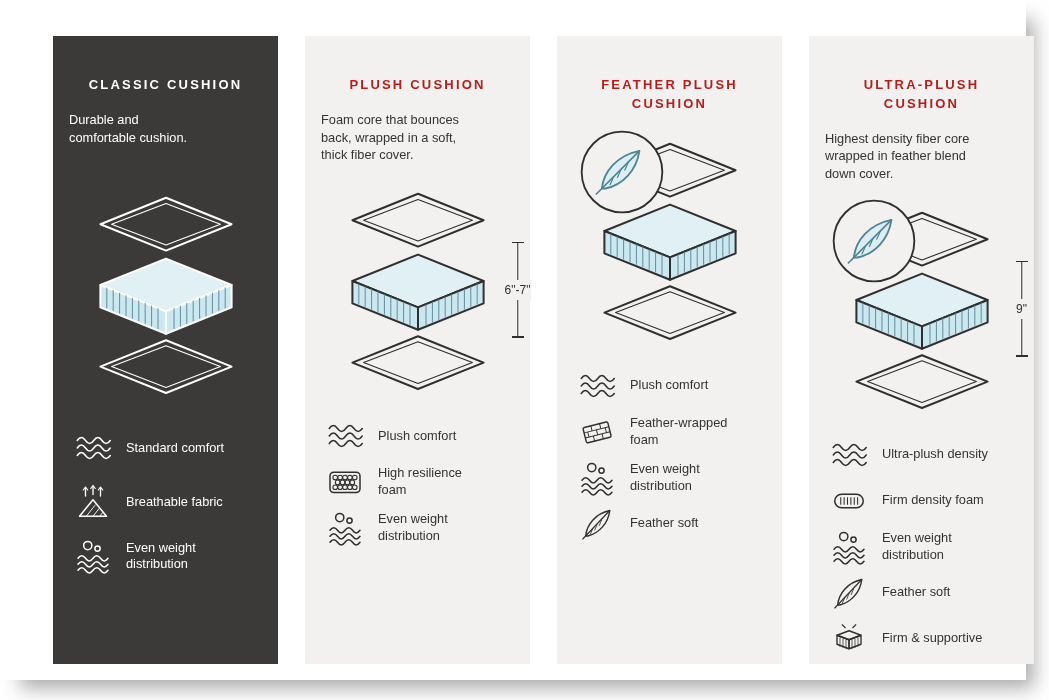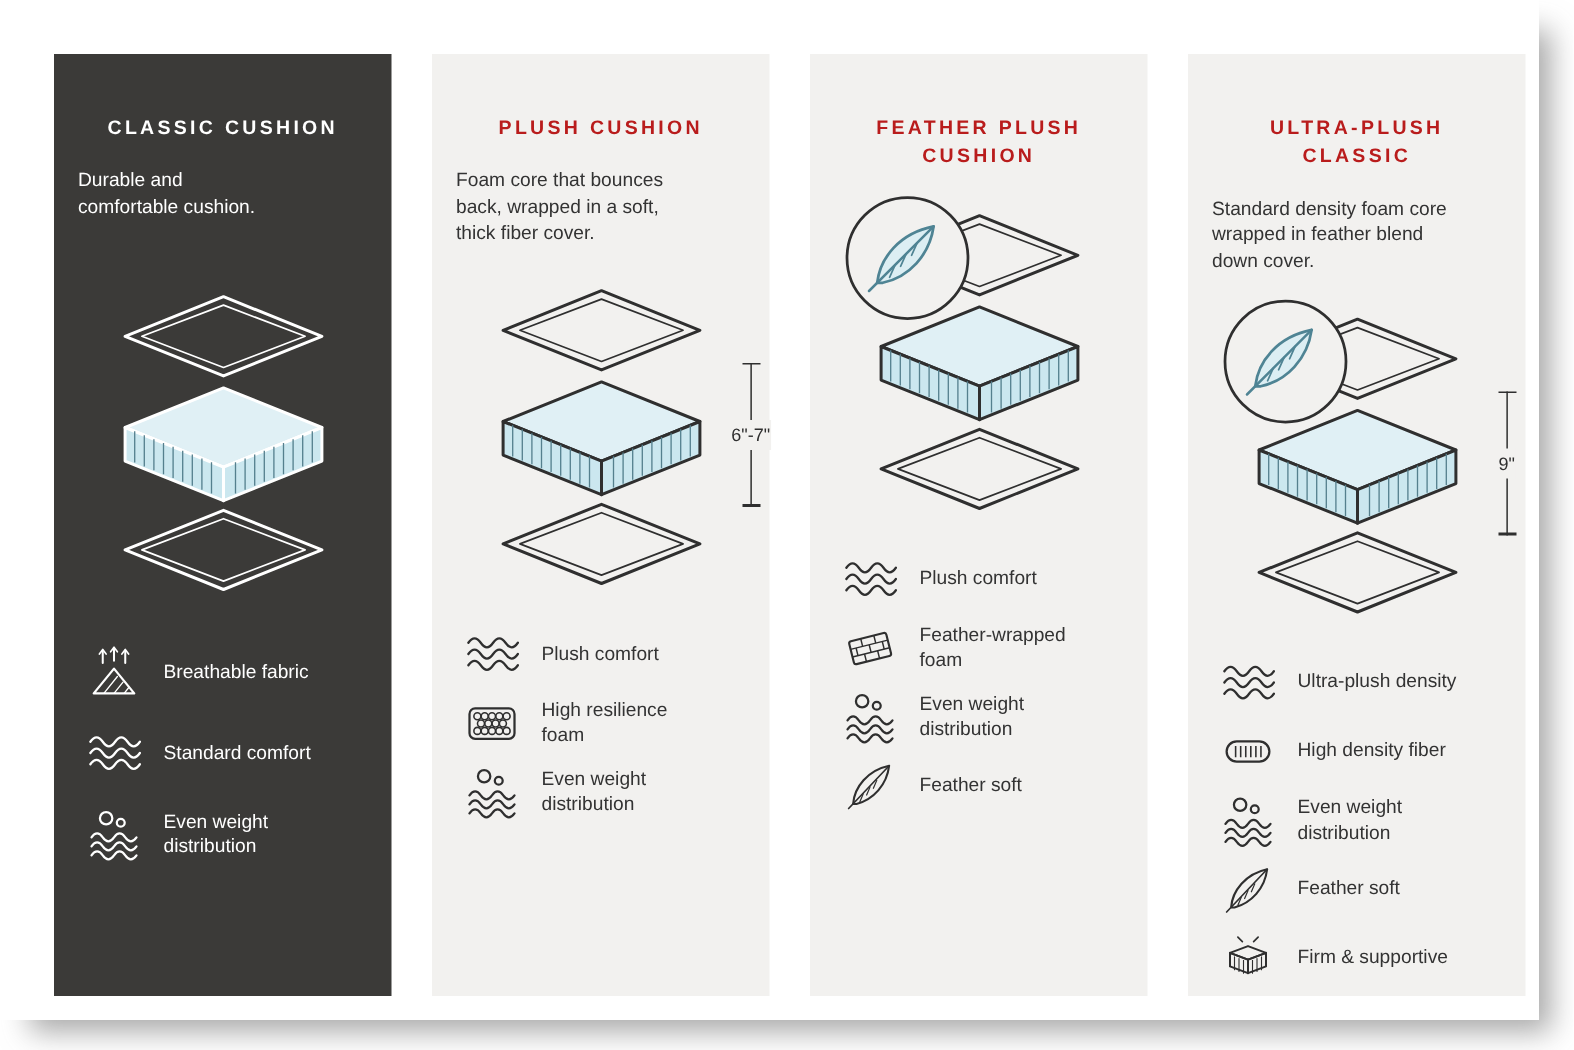--- a/index.html
+++ b/index.html
@@ -14,20 +14,21 @@
     position: absolute;
     left: 0; top: 0;
     width: 1026px; height: 680px;
     background: #ffffff;
     box-shadow: 14px 14px 18px -6px rgba(100,100,100,0.55);
   }
   .cards {
     display: flex;
     gap: 27px;
     padding: 36px 0 12px 36px;
+    margin-left: 17px;
   }
   .card {
     --card-bg: #f2f1ef;
     width: 225px;
     height: 628px;
     background: var(--card-bg);
     color: #333333;
     padding: 0 16px;
     flex: none;
   }
@@ -272,29 +273,29 @@
       <p class="card-desc">Durable and
 comfortable cushion.</p>
       <div class="diagram-wrap">
         <svg class="cushion-svg" viewBox="0 0 200 252">
             <use href="#sym-cushion"></use>
           </svg>
       </div>
       <div class="features">
         <div class="feature">
           <svg class="feature-icon" viewBox="0 0 48 48">
+              <use href="#icon-waves"></use>
+            </svg>
+          <span class="feature-label">Standard comfort</span>
+        </div>
+        <div class="feature">
+          <svg class="feature-icon" viewBox="0 0 48 48">
               <use href="#icon-breathable"></use>
             </svg>
           <span class="feature-label">Breathable fabric</span>
-        </div>
-        <div class="feature">
-          <svg class="feature-icon" viewBox="0 0 48 48">
-              <use href="#icon-waves"></use>
-            </svg>
-          <span class="feature-label">Standard comfort</span>
         </div>
         <div class="feature">
           <svg class="feature-icon" viewBox="0 0 48 48">
               <use href="#icon-weight"></use>
             </svg>
           <span class="feature-label">Even weight
 distribution</span>
         </div>
       </div>
     </div>
@@ -375,22 +376,22 @@
           <svg class="feature-icon" viewBox="0 0 48 48">
               <use href="#icon-feather"></use>
             </svg>
           <span class="feature-label">Feather soft</span>
         </div>
       </div>
     </div>
 
     <div class="card">
       <h2 class="card-title">ULTRA-PLUSH
-CLASSIC</h2>
-      <p class="card-desc">Standard density foam core
+CUSHION</h2>
+      <p class="card-desc">Highest density fiber core
 wrapped in feather blend
 down cover.</p>
       <div class="diagram-wrap">
         <svg class="cushion-svg" viewBox="0 0 200 252">
             <use href="#sym-cushion"></use>
           </svg>
         <svg class="feather-badge" viewBox="0 0 96 96">
             <use href="#sym-feather-badge"></use>
           </svg>
         <div class="dimension">
@@ -404,21 +405,21 @@
         <div class="feature">
           <svg class="feature-icon" viewBox="0 0 48 48">
               <use href="#icon-waves"></use>
             </svg>
           <span class="feature-label">Ultra-plush density</span>
         </div>
         <div class="feature">
           <svg class="feature-icon" viewBox="0 0 48 48">
               <use href="#icon-density"></use>
             </svg>
-          <span class="feature-label">High density fiber</span>
+          <span class="feature-label">Firm density foam</span>
         </div>
         <div class="feature">
           <svg class="feature-icon" viewBox="0 0 48 48">
               <use href="#icon-weight"></use>
             </svg>
           <span class="feature-label">Even weight
 distribution</span>
         </div>
         <div class="feature">
           <svg class="feature-icon" viewBox="0 0 48 48">

